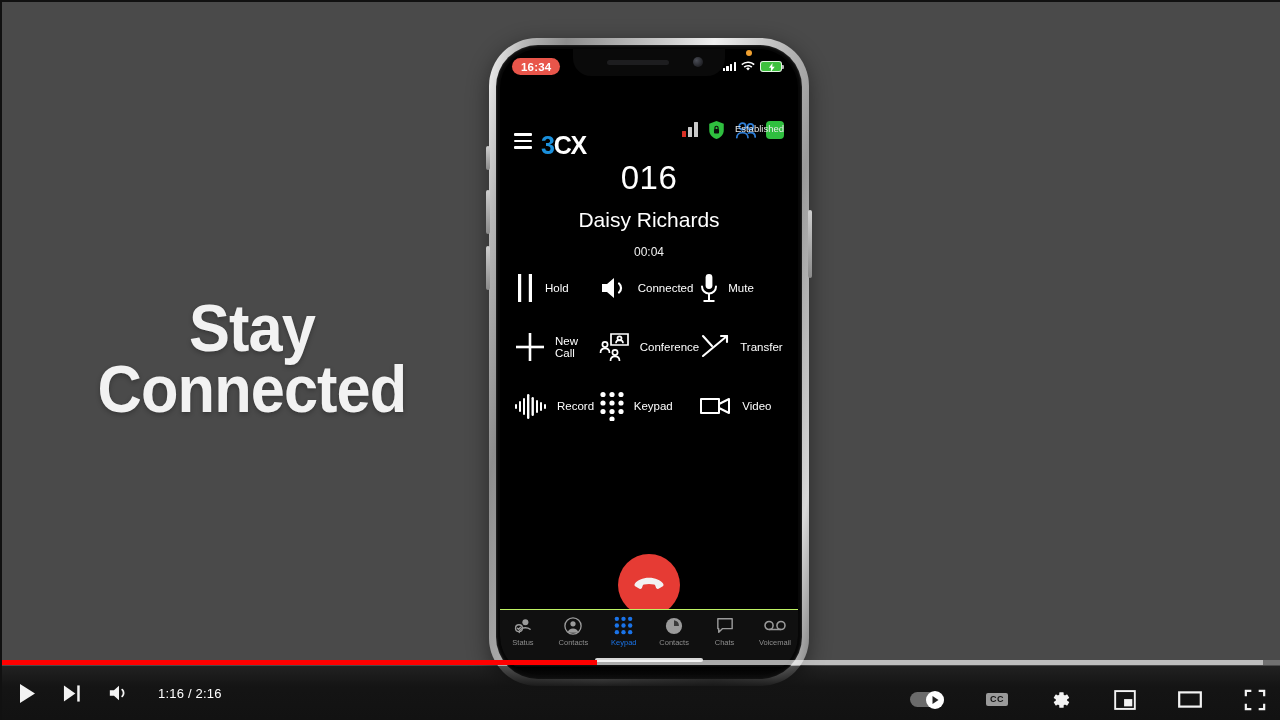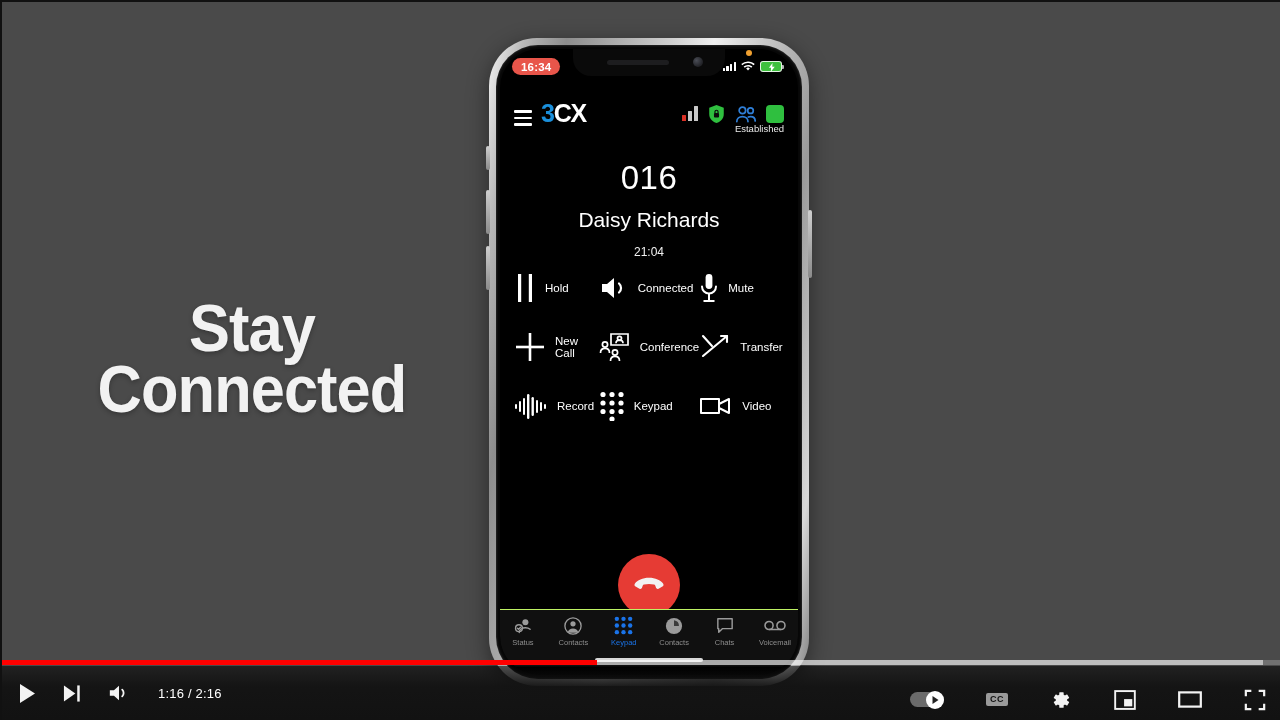--- a/index.html
+++ b/index.html
@@ -117,21 +117,21 @@
     background:rgba(255,255,255,.7);
   }
 
   
   #app-header{
     position:absolute; left:0; top:52px; width:100%;
     padding:0 14px;
     display:flex; align-items:center; justify-content:space-between;
     z-index:20;
   }
-  #brand{ display:flex; align-items:flex-end; gap:9px; }
+  #brand{ display:flex; align-items:flex-start; gap:9px;margin-top:32px; }
   #hamburger{ display:flex; flex-direction:column; gap:4px; }
   #hamburger span{ display:block; width:18px; height:2.6px; background:#fff; border-radius:1px; }
   #logo-text{ font-size:25px; font-weight:bold; letter-spacing:-1.2px; line-height:1; }
   #logo-3{ color:#1a8fdb; }
   #logo-cx{ color:#ffffff; }
 
   #header-icons{ display:flex; align-items:center; gap:9px; }
   .hi-bars{ display:flex; align-items:flex-end; gap:2px; height:15px; }
   .hi-bars i{ display:block; width:4px; border-radius:.5px; }
   .hi-bars i:nth-child(1){ height:6px;  background:#d93025; }
@@ -304,21 +304,21 @@
               <path d="M1.8 18.4c0-3.4 2.8-5.5 6.2-5.5s6.2 2.1 6.2 5.5" fill="none" stroke="#2f7fd8" stroke-width="1.9" stroke-linecap="round"></path>
               <path d="M14.6 13.4c.8-.4 1.7-.6 2.6-.6 3 0 5 1.9 5 4.9" fill="none" stroke="#2f7fd8" stroke-width="1.9" stroke-linecap="round"></path>
             </svg>
             <span id="green-square"></span>
           </div>
         </div>
         <div id="established">Established</div>
 
         <div id="call-number">016</div>
         <div id="caller-name">Daisy Richards</div>
-        <div id="call-timer">21:04</div>
+        <div id="call-timer">00:04</div>
 
         <div id="controls">
 
           <div class="ctl">
             <span class="ctl-ico">
               <svg width="22" height="30" viewBox="0 0 22 30">
                   <rect x="4" y="1" width="3.2" height="28" fill="#fff"></rect>
                   <rect x="14.8" y="1" width="3.2" height="28" fill="#fff"></rect>
                 </svg>
             </span>

